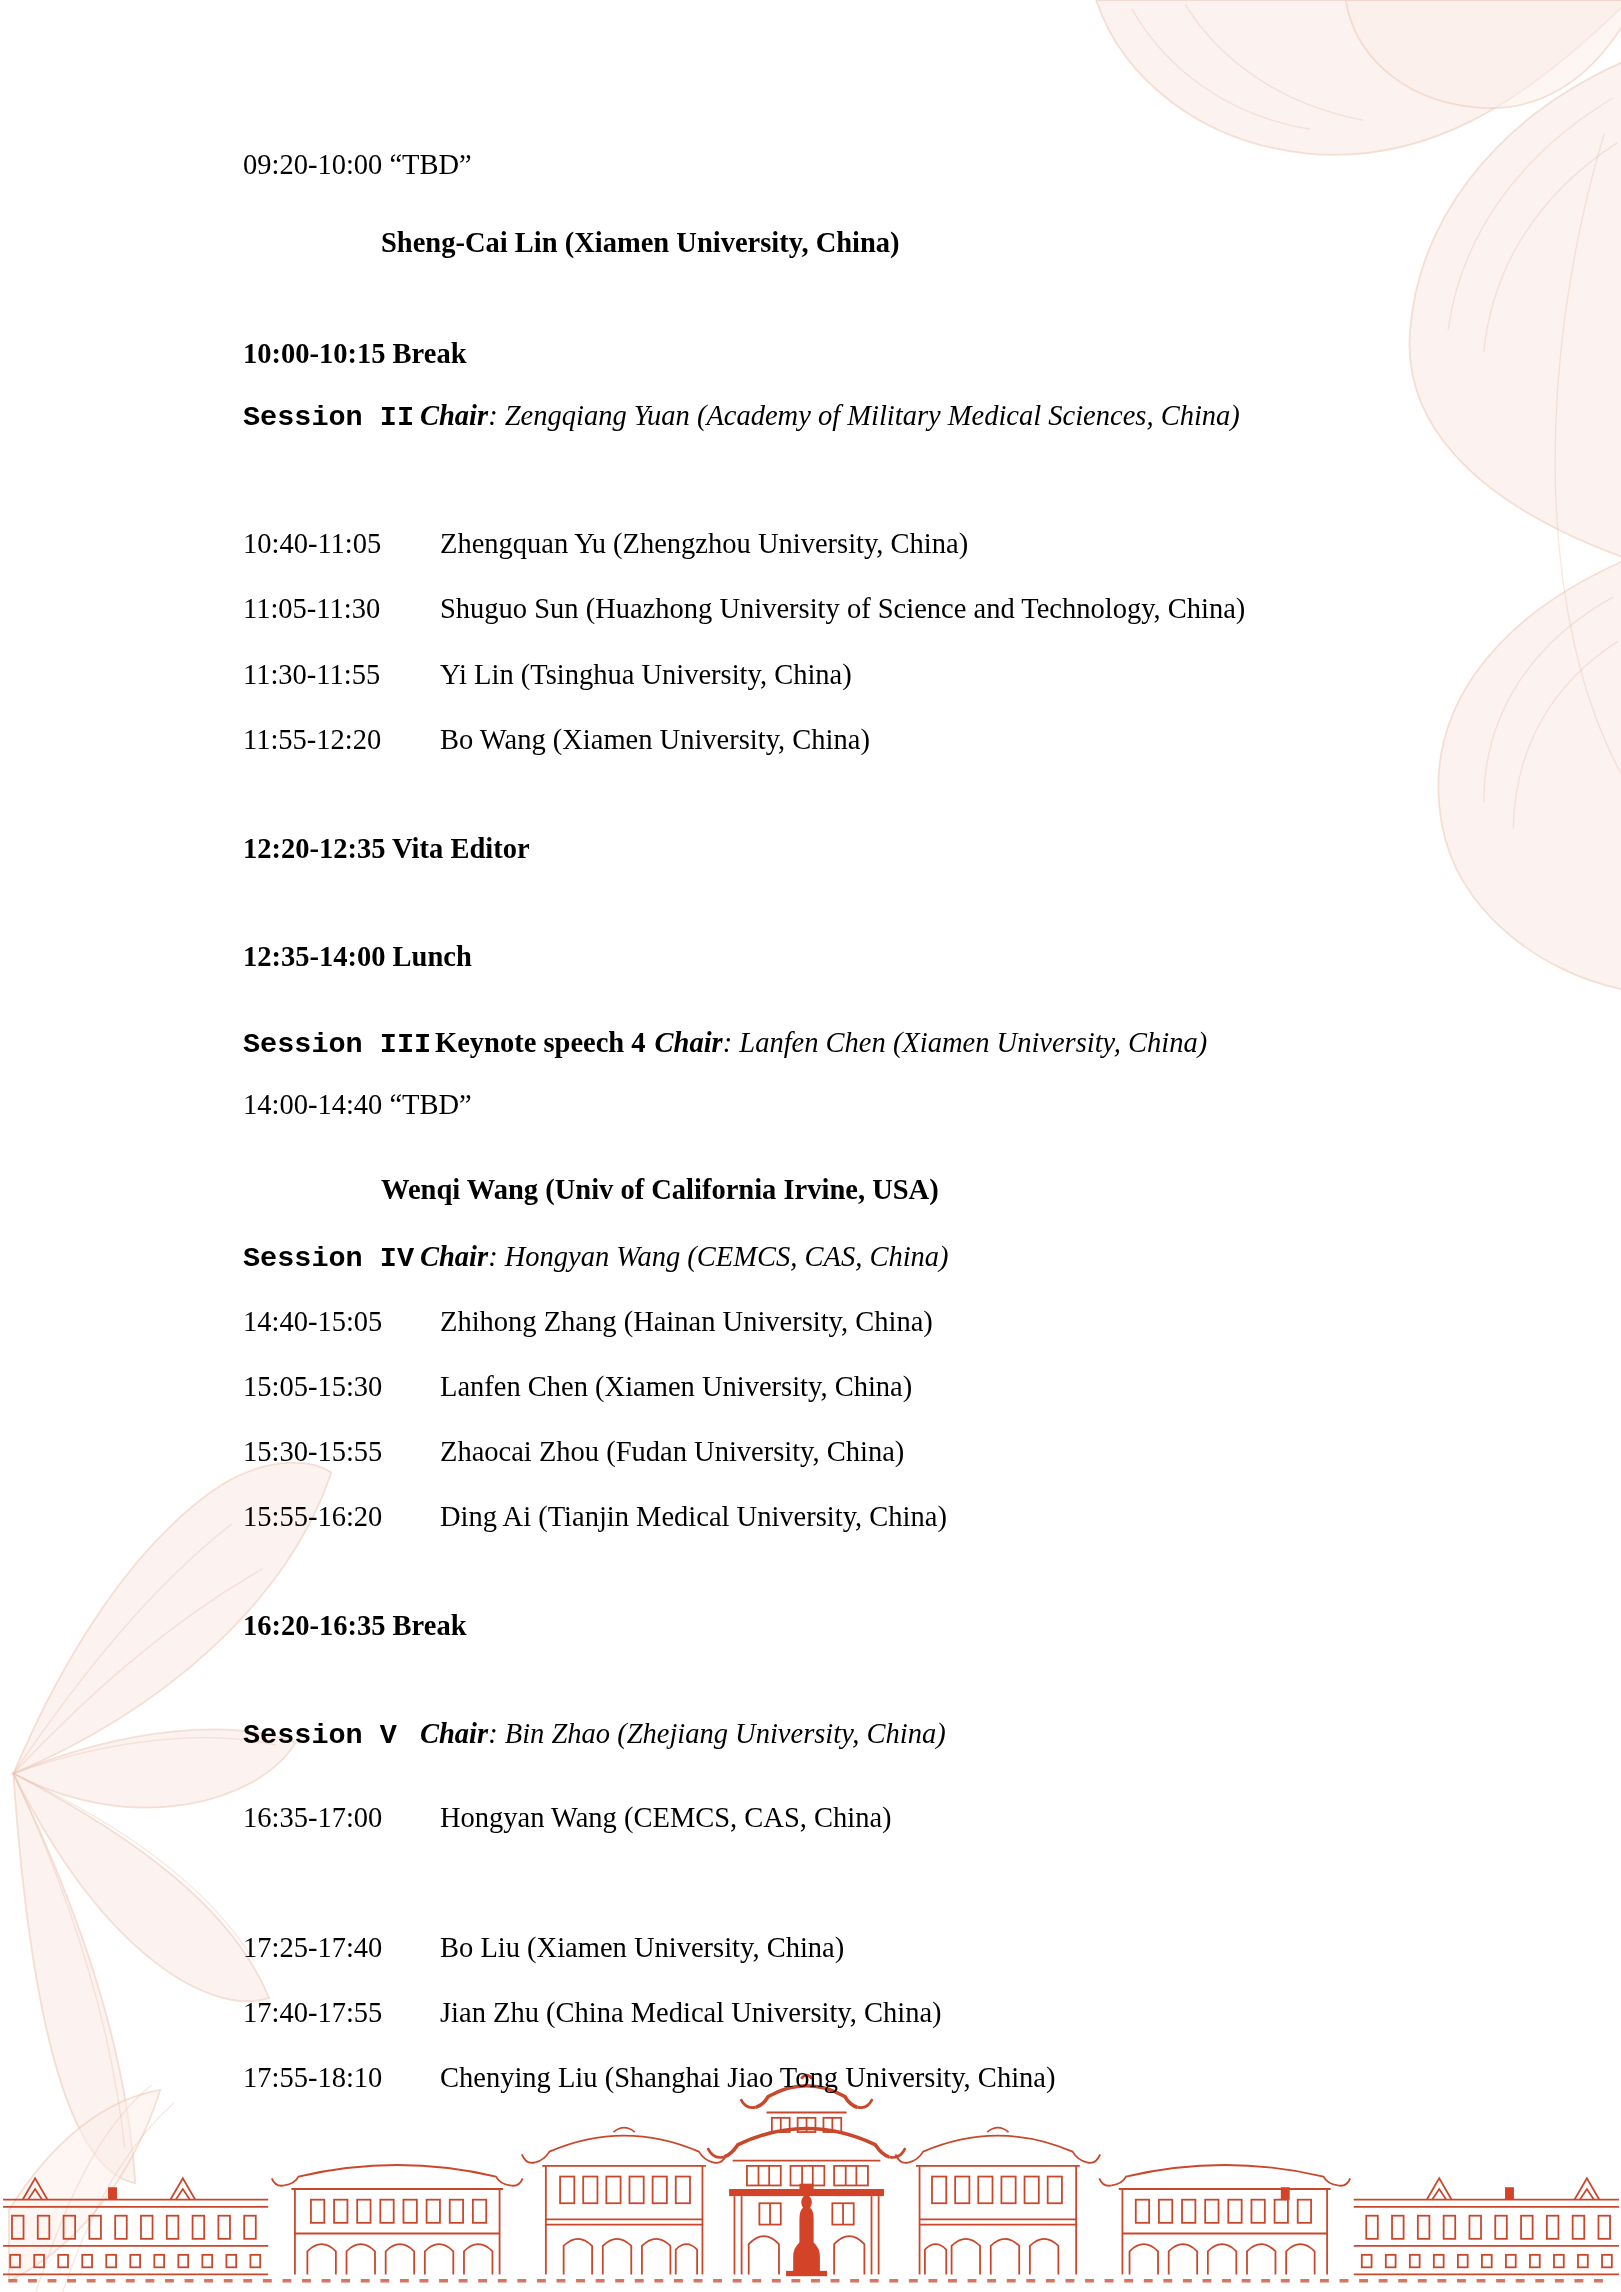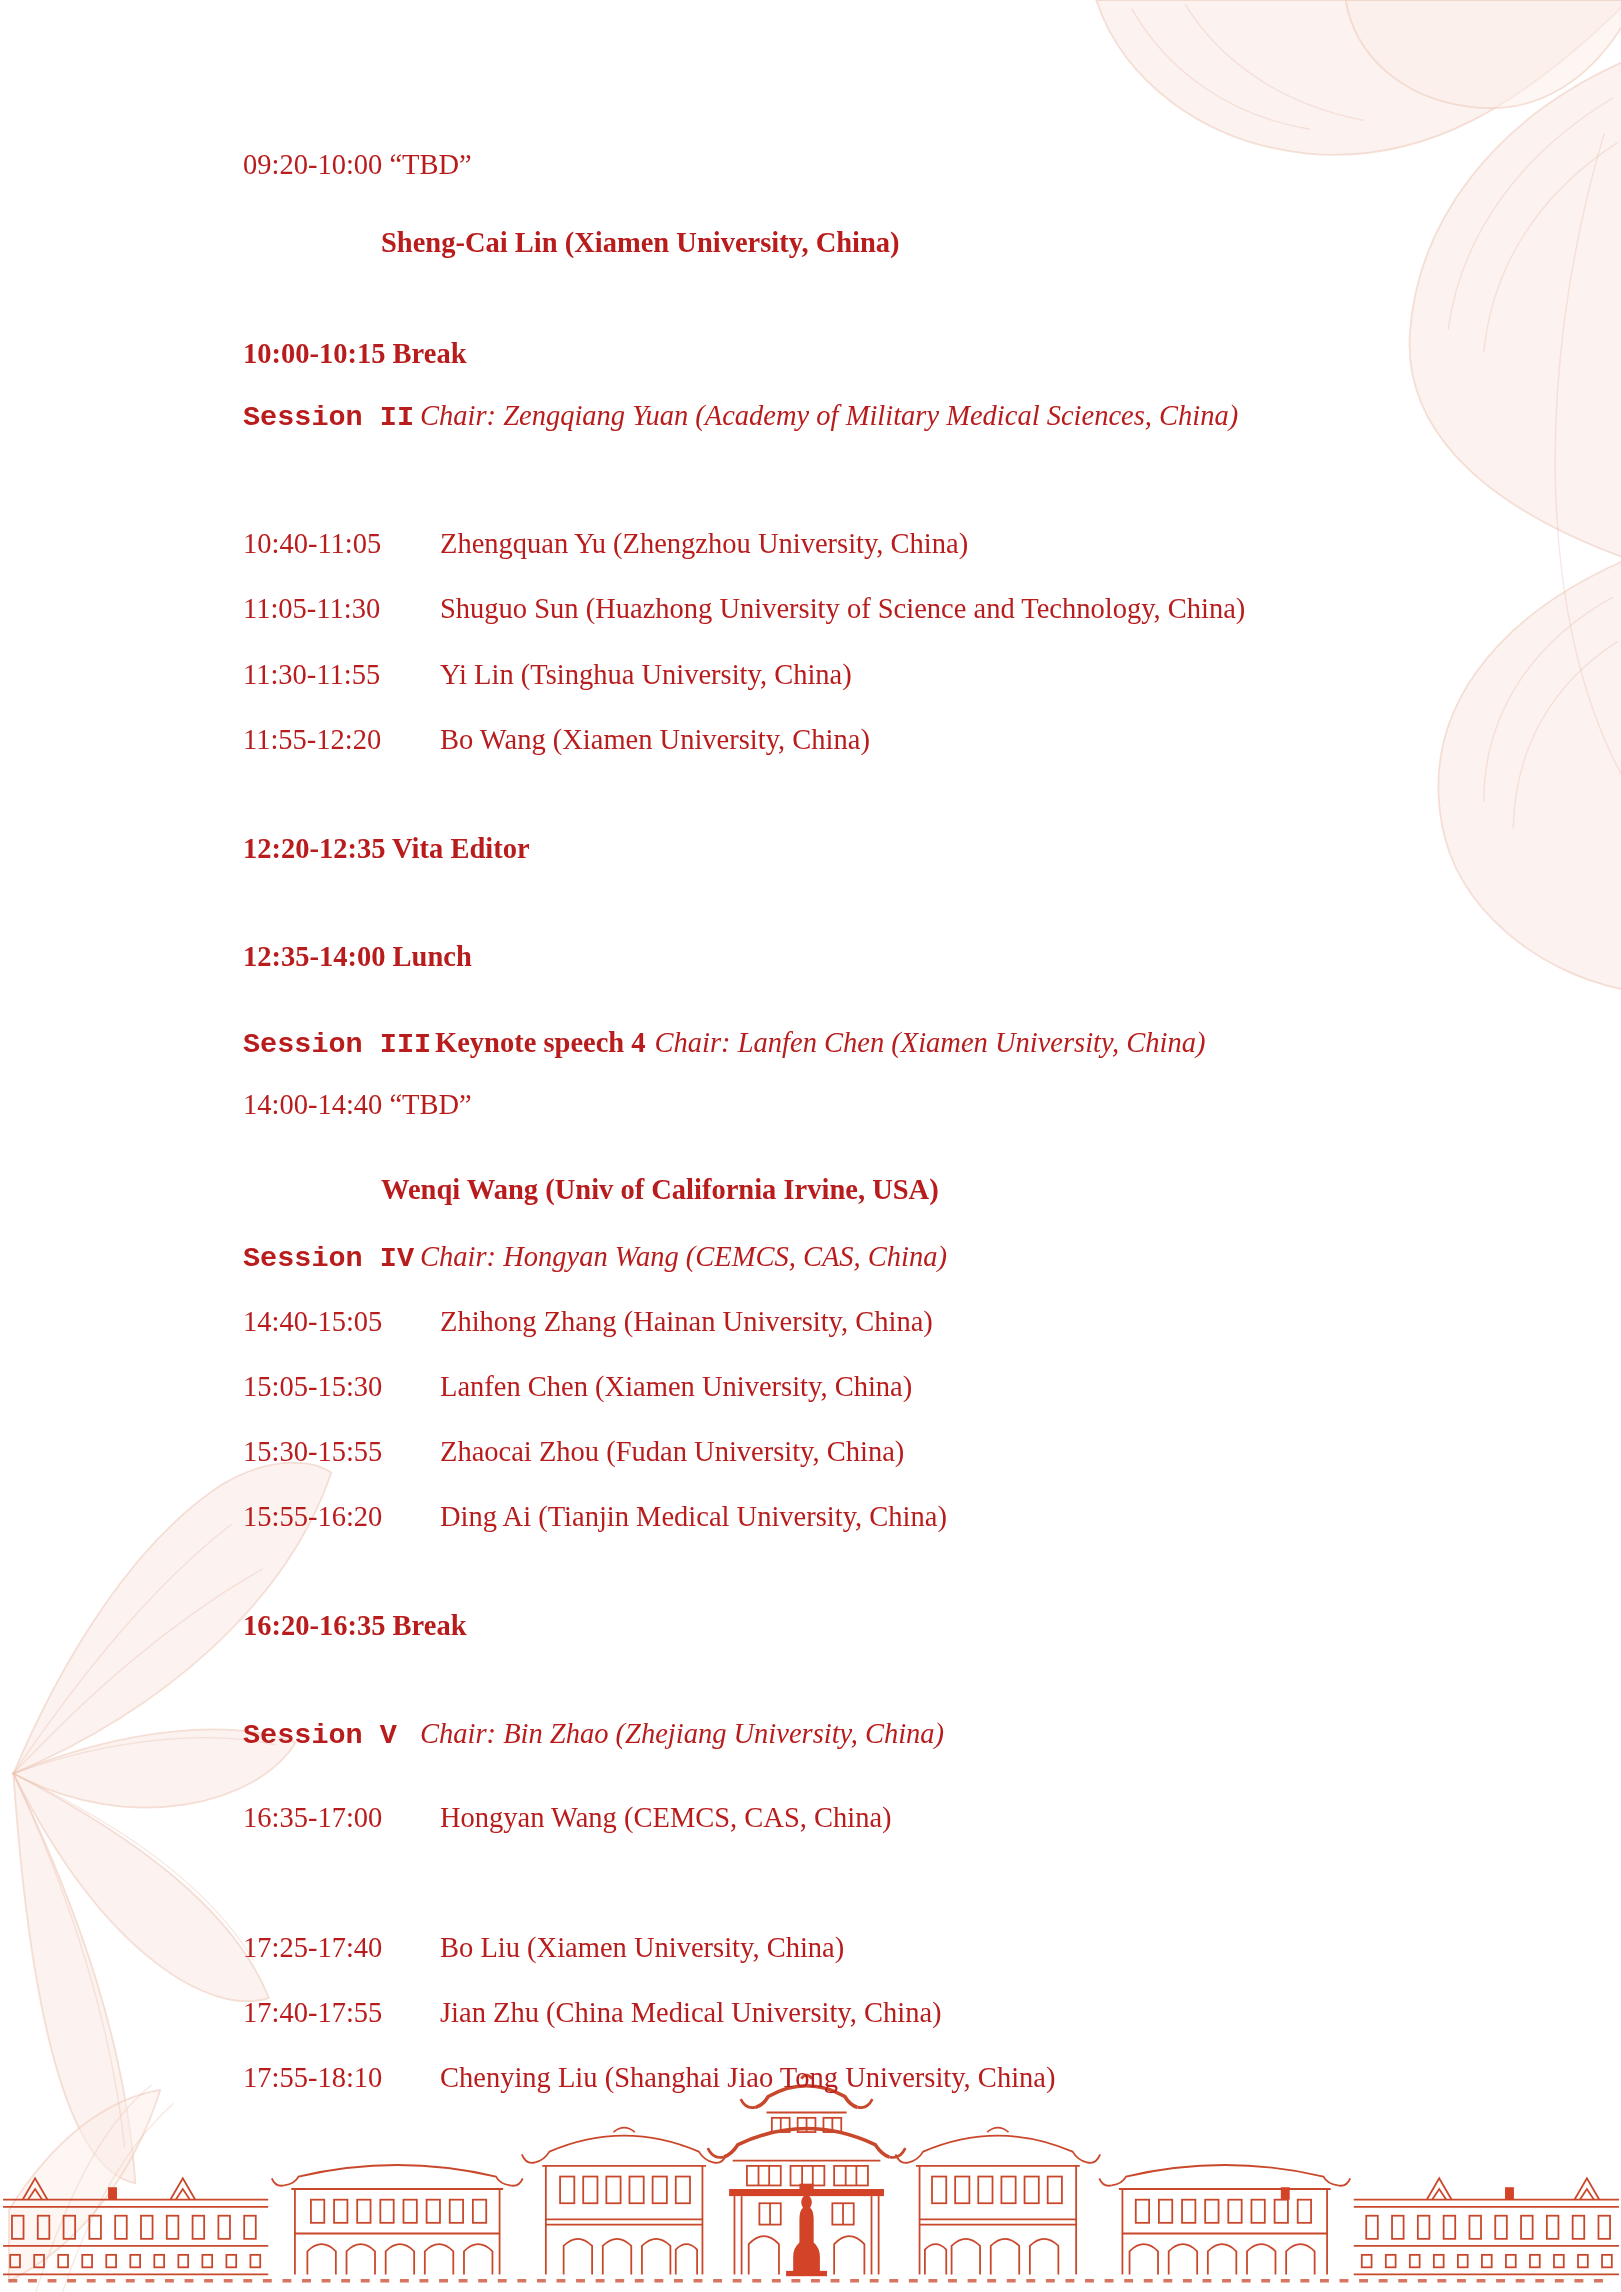--- a/index.html
+++ b/index.html
@@ -2,37 +2,37 @@
 <html style="font-size:14.3px"><head>
 <meta charset="utf-8">
 <style>
   html,body{margin:0;padding:0;background:#ffffff;}
   .page{
     position:relative;
     width:1622px;height:2293px;
     background:#ffffff;
     overflow:hidden;
     font-family:"Liberation Serif","DejaVu Serif",serif;
-    color:#b91c1c;
+    color:#000000;
   }
   .deco{position:absolute;pointer-events:none;}
   .deco-top-right{top:0;right:0;}
   .deco-left{left:0;top:1337px;}
   .building{position:absolute;left:0;bottom:7.1px;}
   .line{
     position:absolute;left:243px;
     font-size:28.5px;line-height:39px;white-space:nowrap;
   }
   .bold{font-weight:700;}
   .kspeaker{left:381px;font-weight:700;}
   .t-time{display:inline-block;min-width:197px;}
   .sess-label{display:inline-block;min-width:177px;font-weight:700;font-family:Liberation Mono, monospace;}
   .sess-label.wide{min-width:192px;}
   .kw{font-weight:700;margin-right:9px;}
-  .chair-word{font-weight:400;font-style:italic;}
+  .chair-word{font-weight:700;font-style:italic;}
   .chair-text{font-style:italic;}
   
   .l1{top:145px}.l2{top:223px}.l3{top:334px}.l4{top:396px}
   .l5{top:459px}.l6{top:524px}.l7{top:589px}.l8{top:655px}.l9{top:720px}
   .l10{top:829px}.l11{top:937px}.l12{top:1023px}.l13{top:1085px}
   .l14{top:1170px}.l15{top:1237px}.l16{top:1302px}.l17{top:1367px}
   .l18{top:1432px}.l19{top:1497px}.l20{top:1606px}.l21{top:1714px}
   .l22{top:1798px}.l23{top:1863px}.l24{top:1928px}.l25{top:1993px}.l26{top:2058px}
 </style>
 </head>

